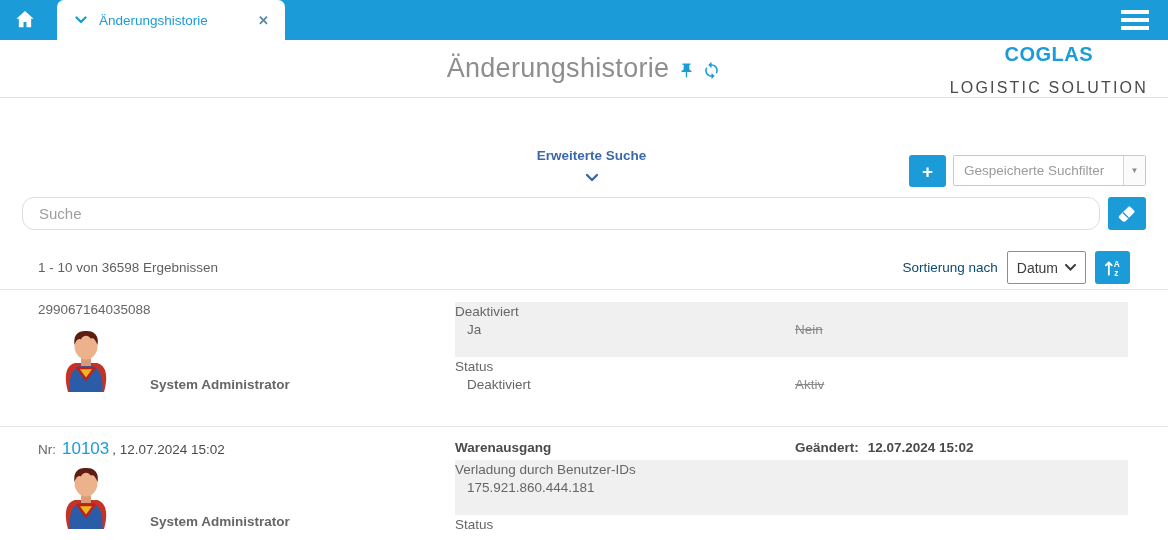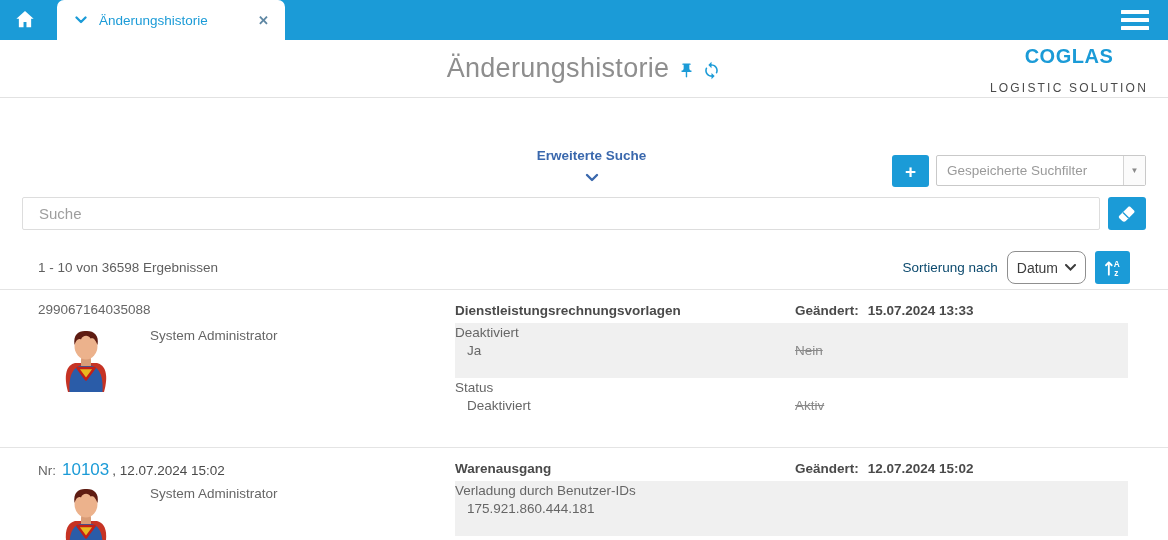--- a/index.html
+++ b/index.html
@@ -21,63 +21,63 @@
   .hamburger span { height:4px; background:#fff; border-radius:0.5px; }
 
   
   .header { height:58px; border-bottom:1px solid #e2e2e2; position:relative; display:flex; align-items:center; }
   .title-wrap { position:absolute; left:0; right:0; display:flex; justify-content:center; align-items:center; gap:9px; }
   .page-title { font-size:27px; font-weight:400; color:#8e8e8e; letter-spacing:0.3px; }
   .title-icons { display:flex; align-items:center; gap:7px; margin-top:4px; }
   .title-icons svg { display:block; cursor:pointer; }
   .logo { margin-left:auto; margin-right:20px; text-align:center; position:relative; background:#fff; padding-left:6px; }
   .logo-name { font-size:20px; line-height:29px; font-weight:800; color:#1b9bd7; letter-spacing:0.5px; }
-  .logo-sub { font-size:12px; color:#4a4a4a; letter-spacing:2.2px; margin-top:10px; white-space:nowrap; }
+  .logo-sub { font-size:16px; color:#4a4a4a; letter-spacing:2.2px; margin-top:10px; white-space:nowrap; }
 
   
   .toolbar { position:relative; height:99px; }
   .advanced { position:absolute; top:50px; left:15px; right:0; text-align:center; }
   .advanced-label { color:#3a68ad; font-weight:700; font-size:13.5px; cursor:pointer; display:inline-block; }
   .advanced-chevron { display:block; margin:7px auto 0; width:14px; }
   .saved-group { position:absolute; top:57px; right:22px; display:flex; gap:7px; }
   .plus-btn { width:37px; height:32px; background:#1b9bd7; color:#fff; border:none; border-radius:3px;
               font-size:19px; font-weight:700; line-height:1; cursor:pointer; }
-  .saved-select { width:210px; height:31px; background:#fff; border:1px solid #c9c9c9; border-radius:2px;
+  .saved-select { width:193px; height:31px; background:#fff; border:1px solid #c9c9c9; border-radius:2px;
                   display:flex; align-items:center; cursor:pointer; }
   .saved-select .sel-text { flex:1; padding:0 10px; color:#9a9a9a; font-size:13.5px; white-space:nowrap; overflow:hidden; }
   .saved-select .sel-arrow { width:22px; align-self:stretch; border-left:1px solid #d4d4d4; background:#fbfbfb;
                   display:flex; align-items:center; justify-content:center; color:#8a8a8a; font-size:8px; }
 
   
   .search-row { margin:0 22px; display:flex; gap:8px; height:33px; }
-  .search-input { flex:1; border:1px solid #ddd; border-radius:2px; padding:0 16px; font-size:15px; color:#444;
+  .search-input { flex:1; border:1px solid #ddd; border-radius:12px; padding:0 16px; font-size:15px; color:#444;
                   font-family:"Liberation Sans", sans-serif; outline:none; }
   .search-input::placeholder { color:#9e9e9e; }
   .erase-btn { width:38px; background:#1b9bd7; border:none; border-radius:3px; cursor:pointer;
                display:flex; align-items:center; justify-content:center; position:relative; }
 
   
   .results-row { margin:21px 38px 0 38px; height:33px; display:flex; align-items:center; }
   .count { color:#5f5f5f; }
   .sort-group { margin-left:auto; display:flex; align-items:center; gap:9px; }
   .sort-label { color:#0c4a6e; }
-  .sort-select { border:1px solid #8f8f8f; border-radius:8px; height:33px; display:flex; align-items:center;
+  .sort-select { border:1px solid #8f8f8f; border-radius:2px; height:33px; display:flex; align-items:center;
                  padding:0 9px; gap:7px; color:#3c3c3c; font-size:14px; background:#fff; cursor:pointer; }
   .sort-btn { width:35px; height:33px; background:#1b9bd7; border:none; border-radius:3px; cursor:pointer;
               display:flex; align-items:center; justify-content:center; }
 
   .divider { height:1px; background:#e4e4e4; margin-top:5px; }
   .divider.between { margin-top:0; }
 
   
   .entry { display:grid; grid-template-columns:417px 1fr; padding:12px 40px 14px 38px; }
   .id-row { height:21px; display:flex; align-items:baseline; color:#666; }
   .nr-link { color:#1b9bd7; font-size:17px; margin:0 3px 0 6px; cursor:pointer; }
   .nr-date { color:#4a4a4a; }
-  .user-row { display:flex; align-items:flex-start; margin-top:5px; margin-left:22px; gap:38px; }
+  .user-row { display:flex; align-items:flex-end; margin-top:5px; margin-left:22px; gap:38px;font-weight:bold; }
   .avatar { width:52px; height:64px; display:block; }
   .user-name { color:#666; }
 
   .change-header { display:grid; grid-template-columns:340px 1fr; margin-bottom:3px; line-height:18px; }
   .change-title { font-weight:700; color:#4a4a4a; }
   .changed-wrap { font-weight:700; color:#4a4a4a; }
   .changed-label { margin-right:9px; }
 
   .field.shaded { background:#f0f0f0; }
   .field-label { line-height:18px; padding-top:1px; color:#666; }
@@ -205,26 +205,20 @@
         <path d="M9.5 64 C8.5 45 14 37 26 37 C38 37 43.5 45 42.5 64 Z" fill="#2a5ca8"></path>
         <path d="M26 27 q-5 0 -5 5 l0 6 10 0 0 -6 q0 -5 -5 -5z" fill="#d99c76"></path>
         <ellipse cx="26" cy="18" rx="11.5" ry="13.5" fill="#ecb28c"></ellipse>
         <path d="M14.5 17 C13 6 19 2.5 26 3 C33.5 2.5 39.5 7 37.5 17 C35 10.5 33 9.5 30.5 10.5 C28.5 6.5 22.5 7 21 11.5 C18 10 16 12.5 14.5 17 Z" fill="#5e1c12"></path>
         <path d="M17.5 40 L34.5 40 L26 51.5 Z" fill="#e8b820" stroke="#c22017" stroke-width="2.4" stroke-linejoin="round"></path>
       </svg>
       <span class="user-name">System Administrator</span>
     </div>
   </div>
   <div class="entry-changes">
-    <div class="change-header">
-      <span class="change-title">Dienstleistungsrechnungsvorlagen</span>
-      <span class="changed-wrap">
-        <span class="changed-label">Geändert:</span><span>15.07.2024 13:33</span>
-      </span>
-    </div>
     <div class="field shaded">
       <div class="field-label">Deaktiviert</div>
       <div class="field-vals">
         <span class="val-new">Ja</span>
         <span class="val-old">Nein</span>
       </div>
     </div>
     <div class="field">
       <div class="field-label">Status</div>
       <div class="field-vals">

